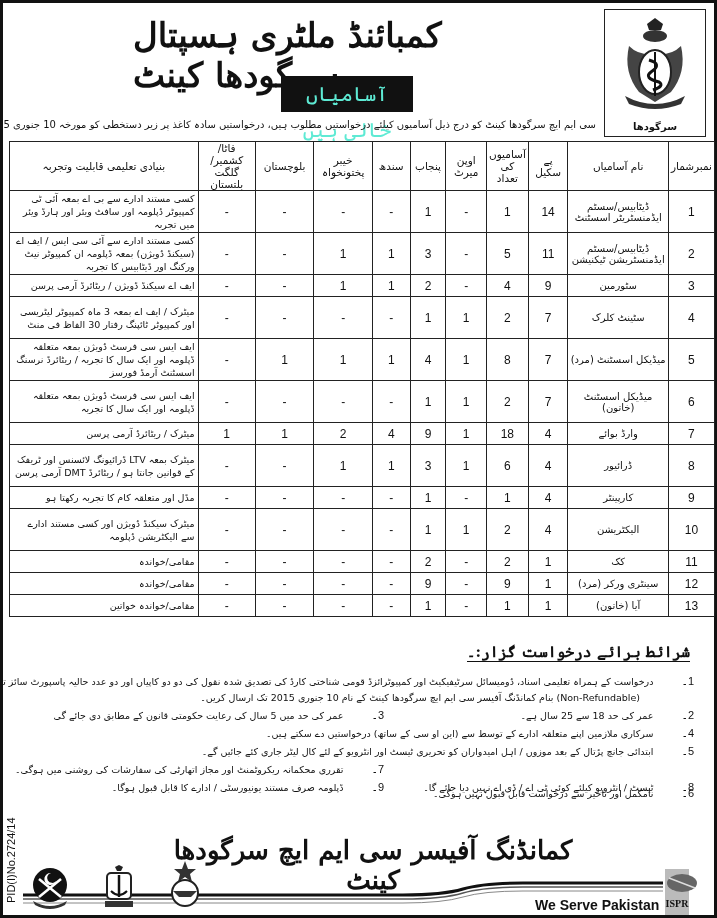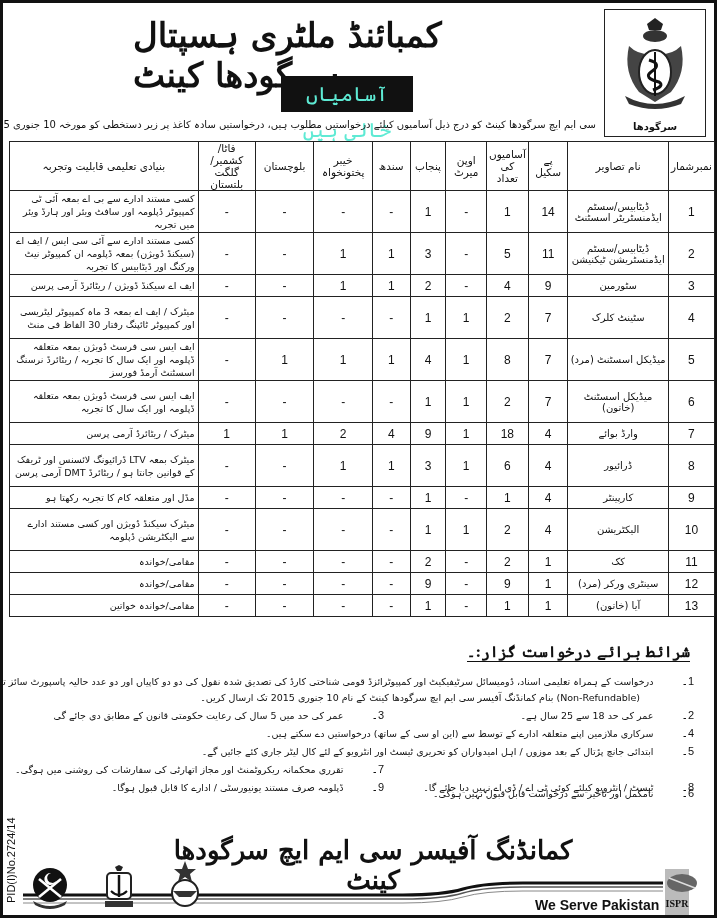--- a/index.html
+++ b/index.html
@@ -75,21 +75,21 @@
         <col style="width:36px">
         <col style="width:38px">
         <col style="width:59px">
       <col style="width:59px">
         <col style="width:58px">
         <col style="width:194px">
     </colgroup>
     <thead>
       <tr>
         <th>نمبرشمار</th>
-        <th>نام تصاویر</th>
+        <th>نام آسامیاں</th>
         <th>پے سکیل</th>
         <th>آسامیوں کی تعداد</th>
         <th>اوپن میرٹ</th>
         <th>پنجاب</th>
         <th>سندھ</th>
         <th>خیبر پختونخواہ</th>
         <th>بلوچستان</th>
         <th>فاٹا/ کشمیر/ گلگت بلتستان</th>
         <th>بنیادی تعلیمی قابلیت وتجربہ</th>
       </tr>

